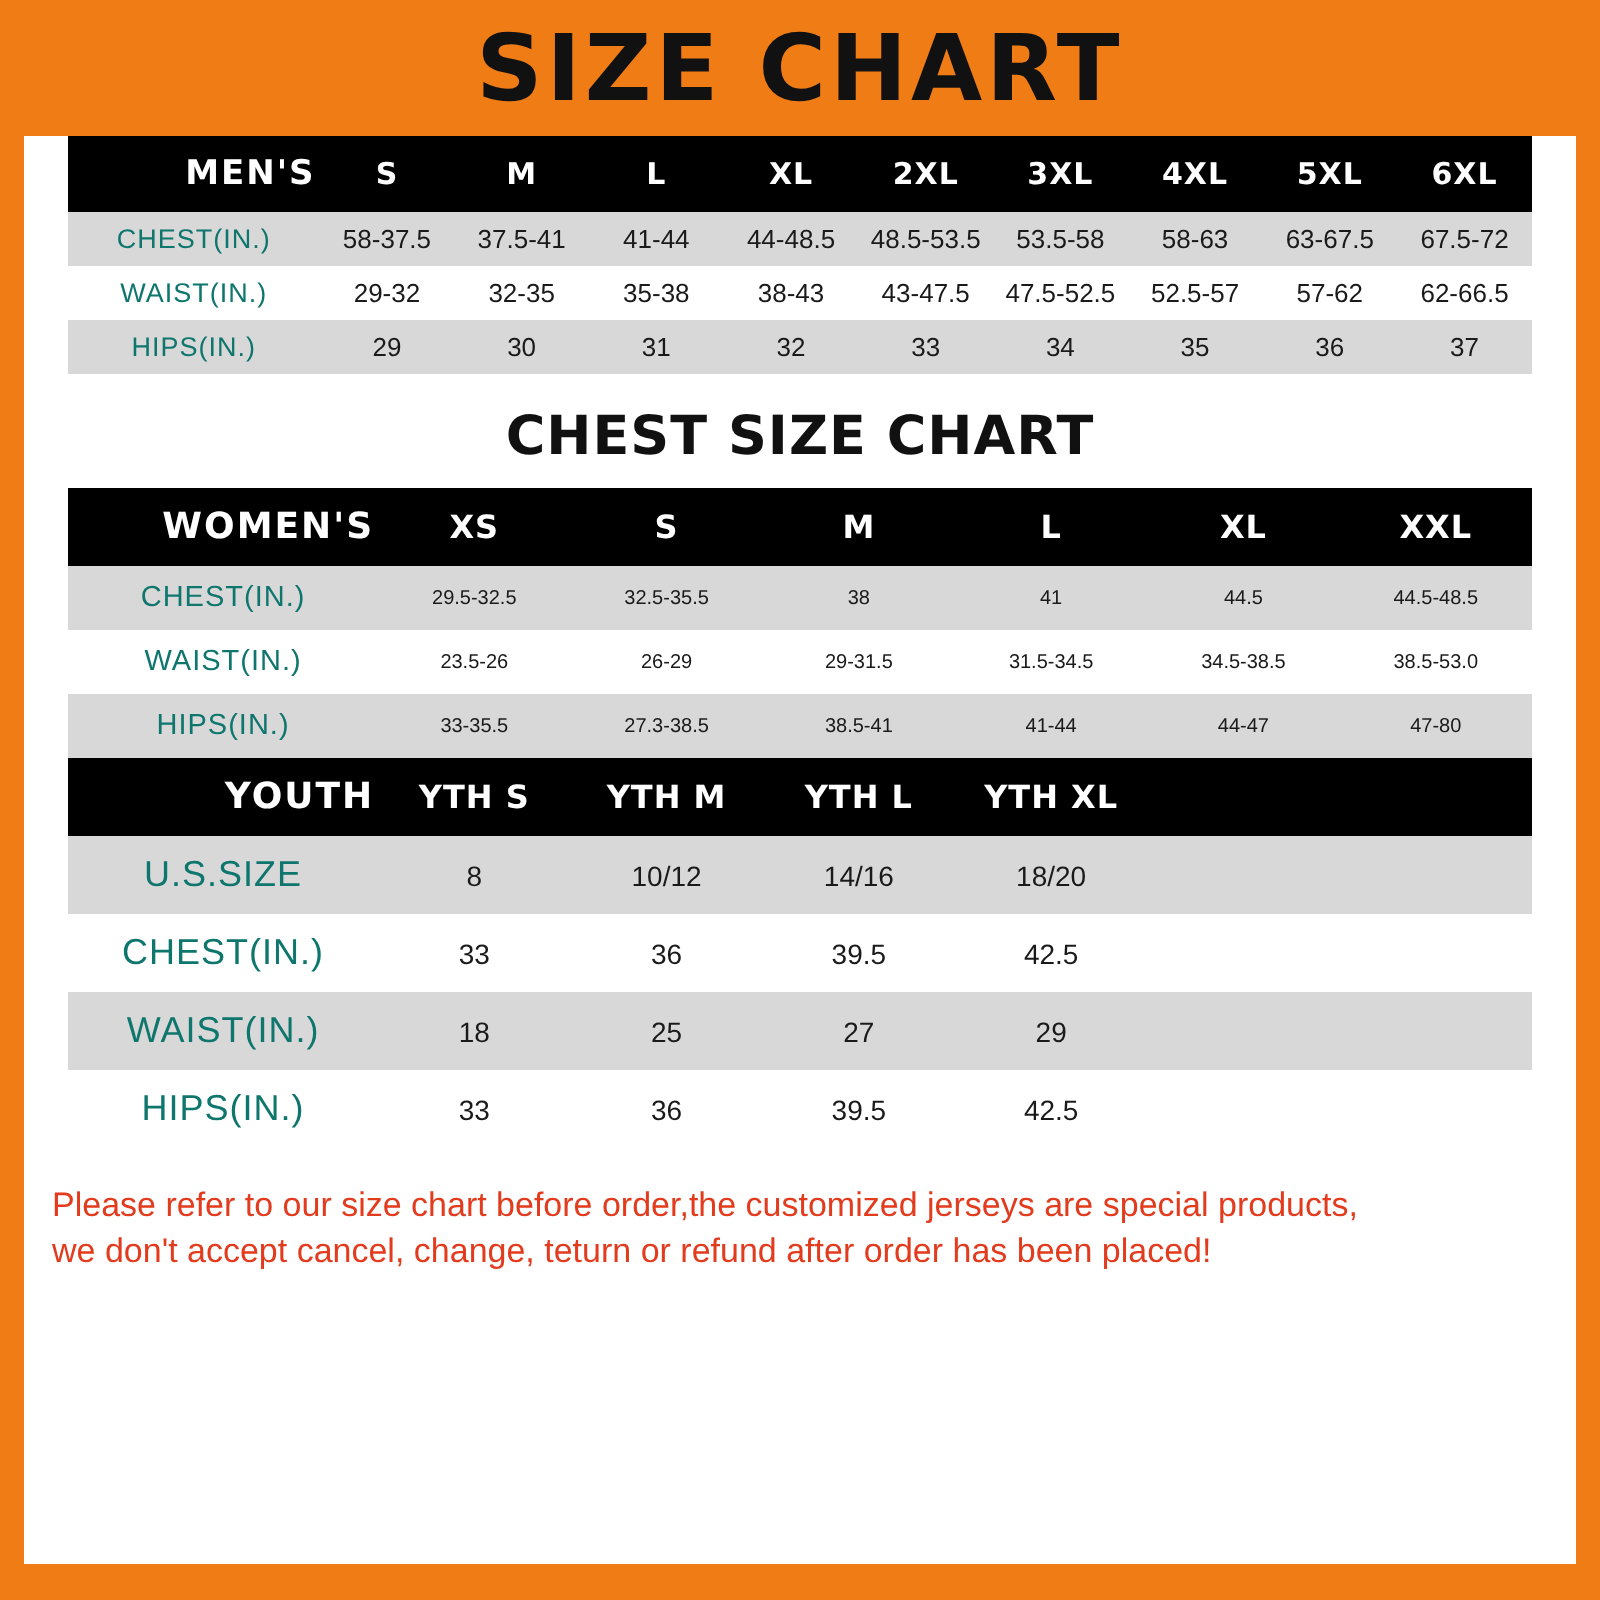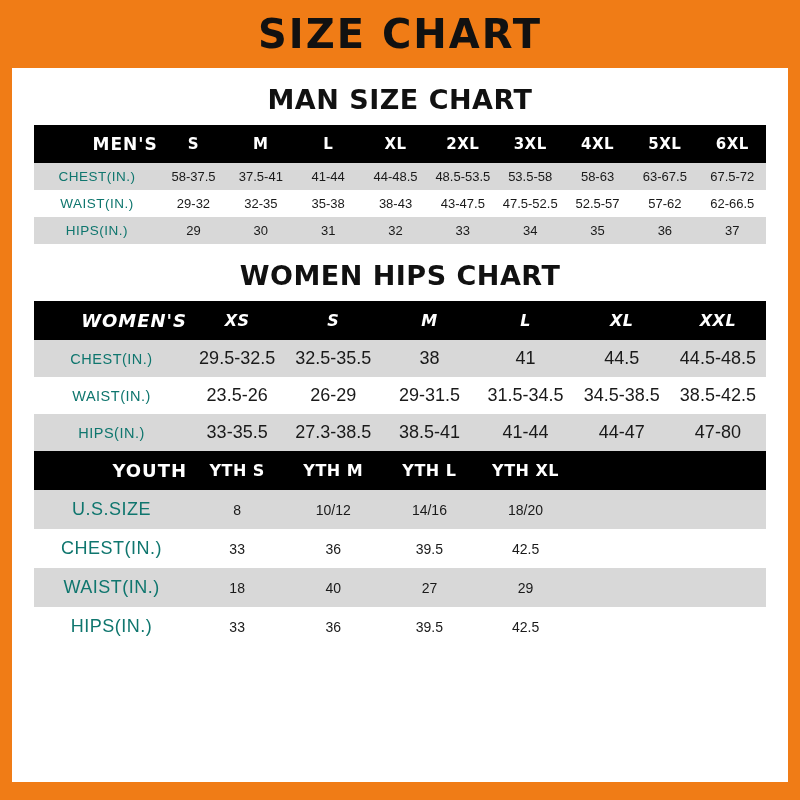--- a/index.html
+++ b/index.html
@@ -26,21 +26,21 @@
     background: #f07c16;
     height: 68px;
     display: flex;
     align-items: center;
     justify-content: center;
     margin: 0 -12px;
   }
   .header-title {
     font-family: "DejaVu Sans", sans-serif;
     font-weight: bold;
-    font-size: 40px;
+    font-size: 46px;
     letter-spacing: 2px;
     color: #111111;
     line-height: 1;
   }
   .section {
     padding: 0 22px;
   }
   .section-title {
     text-align: center;
     font-family: "DejaVu Sans", sans-serif;
@@ -83,23 +83,23 @@
     letter-spacing: 0.5px;
     color: #0f766e;
   }
   tbody tr.shade td {
     background: #d8d8d8;
   }
   tbody tr.plain td {
     background: #ffffff;
   }
   
-  .women-table thead th { font-size: 16px; font-style: italic; }
+  .women-table thead th { font-size: 16px; }
   .women-table thead th.rowhead { font-size: 18px; }
-  .women-table tbody td { font-size: 18px; padding: 8px 2px; }
+  .women-table tbody td { font-size: 10px; padding: 8px 2px; }
   .women-table tbody td.rowhead { font-size: 14.5px; }
 
   .youth-table thead th { font-size: 16px; }
   .youth-table thead th.rowhead { font-size: 18px; }
   .youth-table tbody td { font-size: 14px; padding: 9px 2px; }
   .youth-table tbody td.rowhead { font-size: 18px; }
 
   .notice {
     margin: 18px 14px 0 14px;
     color: #e23b1e;
@@ -119,21 +119,20 @@
 </head>
 <body>
 
 <div class="page">
 
   <div class="header-banner">
     <div class="header-title">SIZE CHART</div>
   </div>
 
   <div class="section">
-    <div class="section-title">MAN SIZE CHART</div>
     <table class="men-table">
       <thead>
         <tr>
           <th class="rowhead" style="width:15%">MEN'S</th>
           <th>S</th>
           <th>M</th>
           <th>L</th>
           <th>XL</th>
           <th>2XL</th>
           <th>3XL</th>
@@ -177,21 +176,21 @@
           <td>34</td>
           <td>35</td>
           <td>36</td>
           <td>37</td>
         </tr>
       </tbody>
     </table>
   </div>
 
   <div class="section">
-    <div class="section-title">WOMEN HIPS CHART</div>
+    <div class="section-title">CHEST SIZE CHART</div>
     <table class="women-table">
       <thead>
         <tr>
           <th class="rowhead" style="width:19%">WOMEN'S</th>
           <th>XS</th>
           <th>S</th>
           <th>M</th>
           <th>L</th>
           <th>XL</th>
           <th>XXL</th>
@@ -207,21 +206,21 @@
           <td>44.5</td>
           <td>44.5-48.5</td>
         </tr>
         <tr class="plain">
           <td class="rowhead">WAIST(IN.)</td>
           <td>23.5-26</td>
           <td>26-29</td>
           <td>29-31.5</td>
           <td>31.5-34.5</td>
           <td>34.5-38.5</td>
-          <td>38.5-42.5</td>
+          <td>38.5-53.0</td>
         </tr>
         <tr class="shade">
           <td class="rowhead">HIPS(IN.)</td>
           <td>33-35.5</td>
           <td>27.3-38.5</td>
           <td>38.5-41</td>
           <td>41-44</td>
           <td>44-47</td>
           <td>47-80</td>
         </tr>
@@ -257,36 +256,38 @@
           <td>33</td>
           <td>36</td>
           <td>39.5</td>
           <td>42.5</td>
           <td></td>
           <td></td>
         </tr>
         <tr class="shade">
           <td class="rowhead">WAIST(IN.)</td>
           <td>18</td>
-          <td>40</td>
+          <td>25</td>
           <td>27</td>
           <td>29</td>
           <td></td>
           <td></td>
         </tr>
         <tr class="plain">
           <td class="rowhead">HIPS(IN.)</td>
           <td>33</td>
           <td>36</td>
           <td>39.5</td>
           <td>42.5</td>
           <td></td>
           <td></td>
         </tr>
       </tbody>
     </table>
   </div>
 
   <div class="notice">
+    <div>Please refer to our size chart before order,the customized jerseys are special products,</div>
+    <div>we don't accept cancel, change, teturn or refund after order has been placed!</div>
   </div>
 
   <div class="footer-strip"></div>
 </div>
 
 </body></html>

